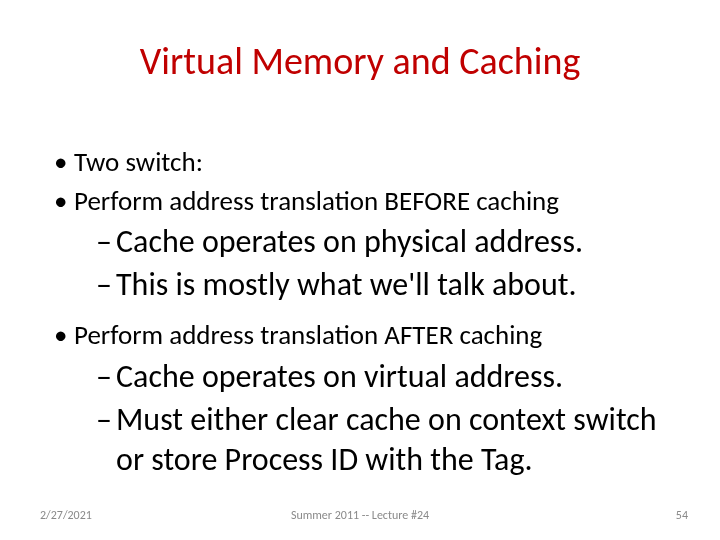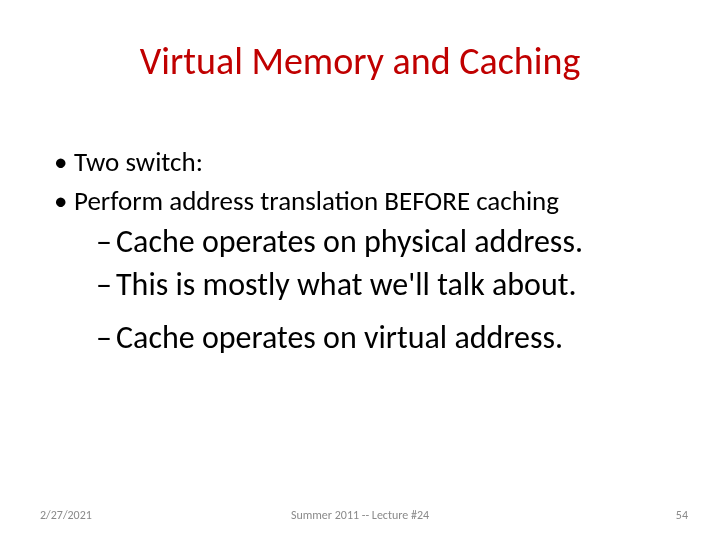--- a/index.html
+++ b/index.html
@@ -78,21 +78,23 @@
 <div class="slide">
 
   <div class="title">Virtual Memory and Caching</div>
 
   <div class="body">
     <div class="b1"><span>Two switch:</span></div>
     <div class="b1"><span>Perform address translation BEFORE caching</span></div>
     <div class="b2"><span>Cache operates on physical address.</span></div>
     <div class="b2"><span>This is mostly what we'll talk about.</span></div>
     <div class="gap"></div>
+    <div class="b1"><span>Perform address translation AFTER caching</span></div>
     <div class="b2"><span>Cache operates on virtual address.</span></div>
+    <div class="b2"><span>Must either clear cache on context switch or store Process ID with the Tag.</span></div>
   </div>
 
   <div class="footer">
     <div class="date">2/27/2021</div>
     <div class="mid">Summer 2011 -- Lecture #24</div>
     <div class="num">54</div>
   </div>
 
 </div>
 

